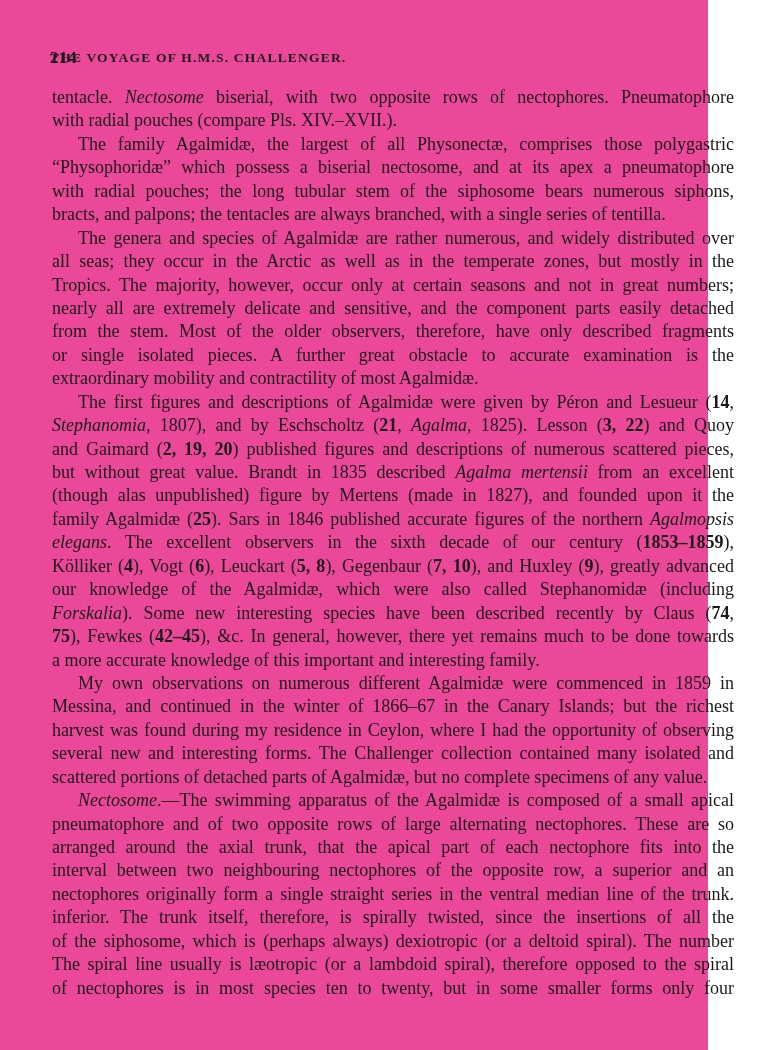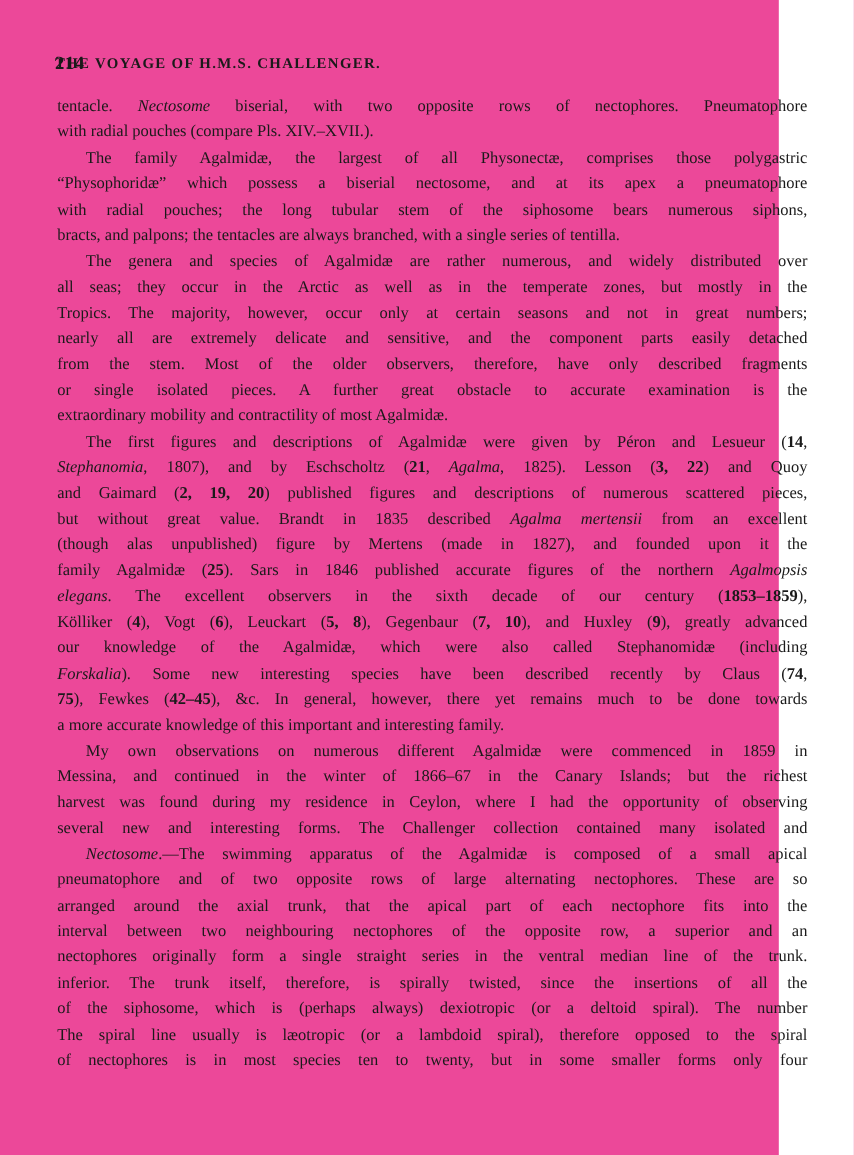--- a/index.html
+++ b/index.html
@@ -13,21 +13,21 @@
       position: absolute; top: 48px; left: 50px; width: 684px; height: 22px;
       font-family: "Liberation Serif", serif;
     }
     .page-number { position: absolute; left: 0; top: 0; font-size: 17px; font-weight: bold; letter-spacing: 0.5px; }
     .running-title {
       position: absolute; left: 0; width: 684px; top: 2px; text-align: left;
       font-size: 13.5px; letter-spacing: 1.2px; font-weight: bold;
     }
     .body-text {
       position: absolute; left: 52px; top: 86px; width: 682px;
-      font-family: "Liberation Serif", serif; font-size: 15px;
+      font-family: "Liberation Serif", serif; font-size: 18px;
     }
     .line {
       height: 23.45px; line-height: 23.45px; white-space: nowrap;
       text-align: justify; text-align-last: justify; overflow: visible;
     }
     .line.last { text-align-last: left; }
     .line.indent { padding-left: 26px; }
     .ref { font-weight: bold; }
     em { font-style: italic; }
   </style>
@@ -62,20 +62,21 @@
       <div class="line"><em>elegans</em>.  The excellent observers in the sixth decade of our century (<b class="ref">1853–1859</b>),</div>
       <div class="line">Kölliker (<b class="ref">4</b>), Vogt (<b class="ref">6</b>), Leuckart (<b class="ref">5, 8</b>), Gegenbaur (<b class="ref">7, 10</b>), and Huxley (<b class="ref">9</b>), greatly advanced</div>
       <div class="line">our knowledge of the Agalmidæ, which were also called Stephanomidæ (including</div>
       <div class="line"><em>Forskalia</em>).  Some new interesting species have been described recently by Claus (<b class="ref">74</b>,</div>
       <div class="line"><b class="ref">75</b>), Fewkes (<b class="ref">42–45</b>), &amp;c.  In general, however, there yet remains much to be done towards</div>
       <div class="line last">a more accurate knowledge of this important and interesting family.</div>
       <div class="line indent">My own observations on numerous different Agalmidæ were commenced in 1859 in</div>
       <div class="line">Messina, and continued in the winter of 1866–67 in the Canary Islands; but the richest</div>
       <div class="line">harvest was found during my residence in Ceylon, where I had the opportunity of observing</div>
       <div class="line">several new and interesting forms.  The Challenger collection contained many isolated and</div>
+      <div class="line last">scattered portions of detached parts of Agalmidæ, but no complete specimens of any value.</div>
       <div class="line indent"><em>Nectosome</em>.—The swimming apparatus of the Agalmidæ is composed of a small apical</div>
       <div class="line">pneumatophore and of two opposite rows of large alternating nectophores.  These are so</div>
       <div class="line">arranged around the axial trunk, that the apical part of each nectophore fits into the</div>
       <div class="line">interval between two neighbouring nectophores of the opposite row, a superior and an</div>
       <div class="line">nectophores originally form a single straight series in the ventral median line of the trunk.</div>
       <div class="line">inferior.  The trunk itself, therefore, is spirally twisted, since the insertions of all the</div>
       <div class="line">of the siphosome, which is (perhaps always) dexiotropic (or a deltoid spiral).  The number</div>
       <div class="line">The spiral line usually is læotropic (or a lambdoid spiral), therefore opposed to the spiral</div>
       <div class="line">of nectophores is in most species ten to twenty, but in some smaller forms only four</div>
     </div>

